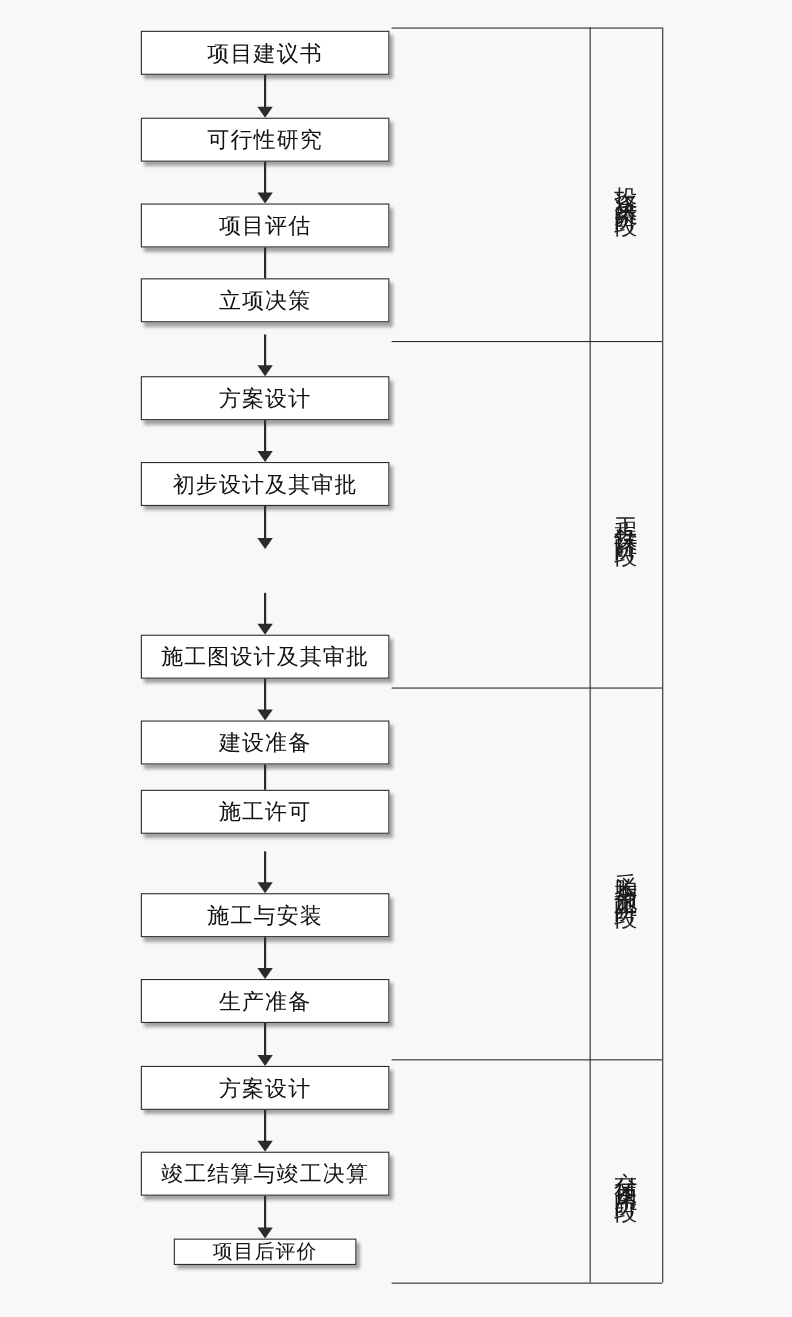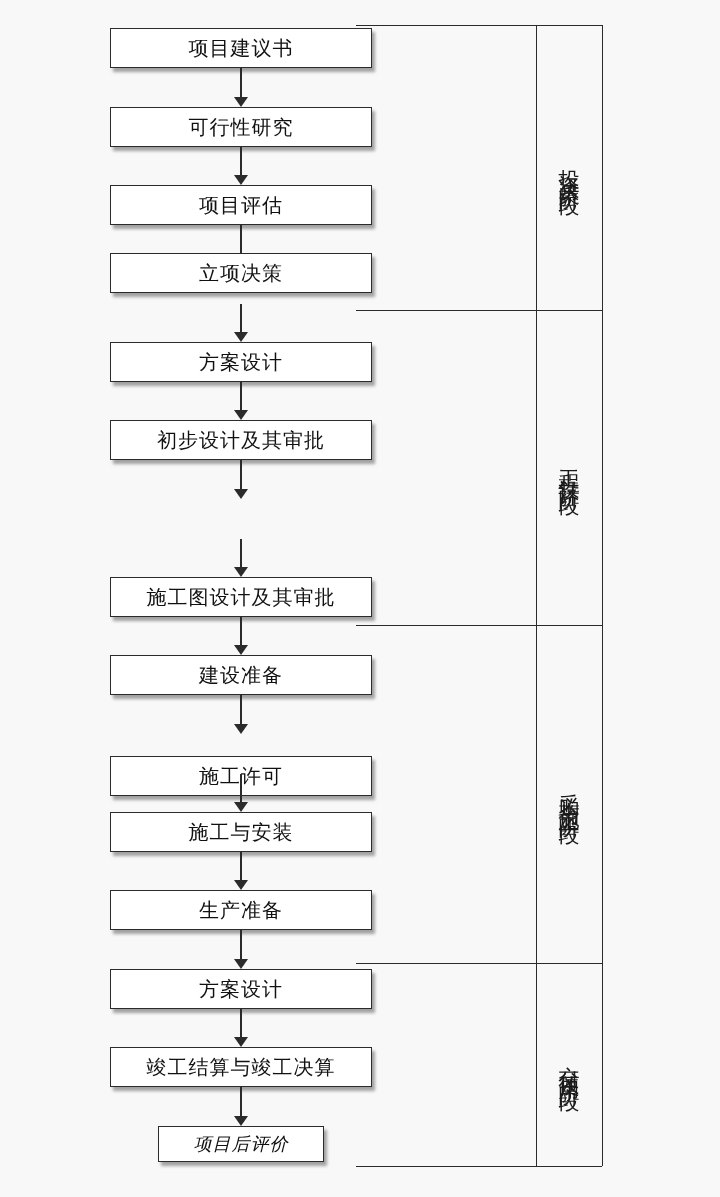--- a/index.html
+++ b/index.html
@@ -13,37 +13,37 @@
     width: 720px;
     height: 1197px;
     background: #f8f8f8;
     overflow: hidden;
   }
   
   .box {
     position: absolute;
     left: 241px;
     transform: translateX(-50%);
-    width: 262px;
+    width: 226px;
     height: 40px;
     background: #ffffff;
     border: 1px solid #2b2b2b;
     box-shadow: 3px 4px 3px rgba(0,0,0,0.35);
     display: flex;
     align-items: center;
     justify-content: center;
     box-sizing: border-box;
   }
   .box .box-label {
     font-size: 20px;
     letter-spacing: 1px;
     color: #111111;
     white-space: nowrap;
   }
-  .box.small { width: 166px; height: 36px; font-style: italic; }
+  .box.small { width: 166px; height: 24px; }
   .box.small .box-label { font-size: 18px; }
 
   
   .arrow {
     position: absolute;
     left: 241px;
     transform: translateX(-50%);
     width: 14px;
   }
   .arrow::before {
@@ -138,21 +138,21 @@
   <div class="box" style="top:577px">
       <span class="box-label">施工图设计及其审批</span>
     </div>
   <div class="arrow" style="top:617px;height:38px"></div>
 
   <div class="box" style="top:655px">
       <span class="box-label">建设准备</span>
     </div>
   <div class="arrow" style="top:695px;height:39px"></div>
 
-  <div class="box" style="top:756px">
+  <div class="box" style="top:718px">
       <span class="box-label">施工许可</span>
     </div>
   <div class="arrow" style="top:774px;height:38px"></div>
 
   <div class="box" style="top:812px">
       <span class="box-label">施工与安装</span>
     </div>
   <div class="arrow" style="top:852px;height:38px"></div>
 
   <div class="box" style="top:890px">

